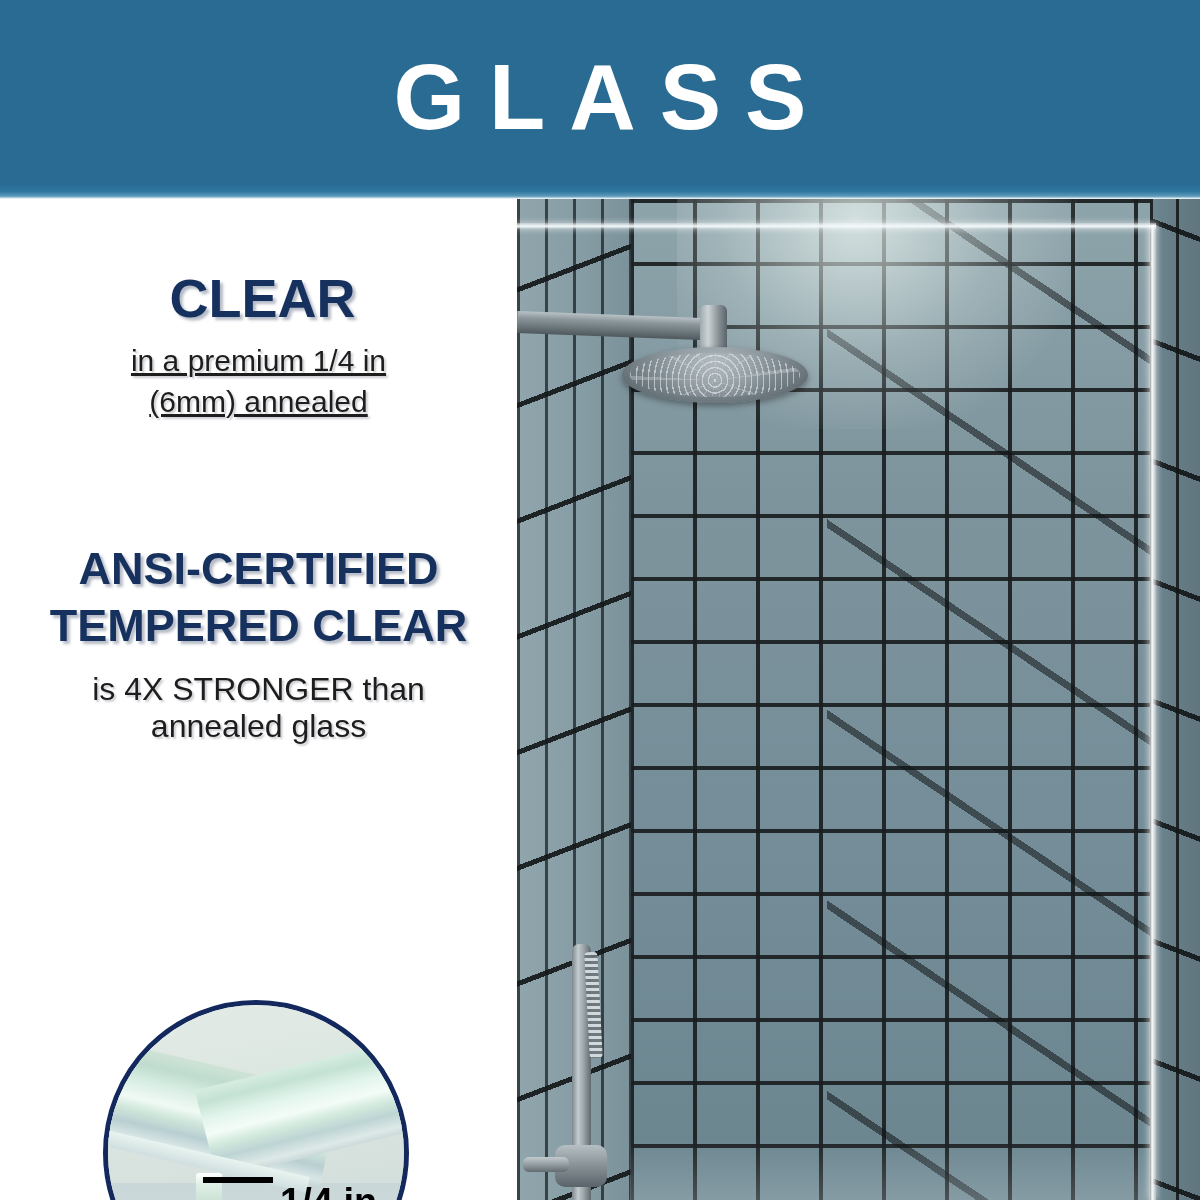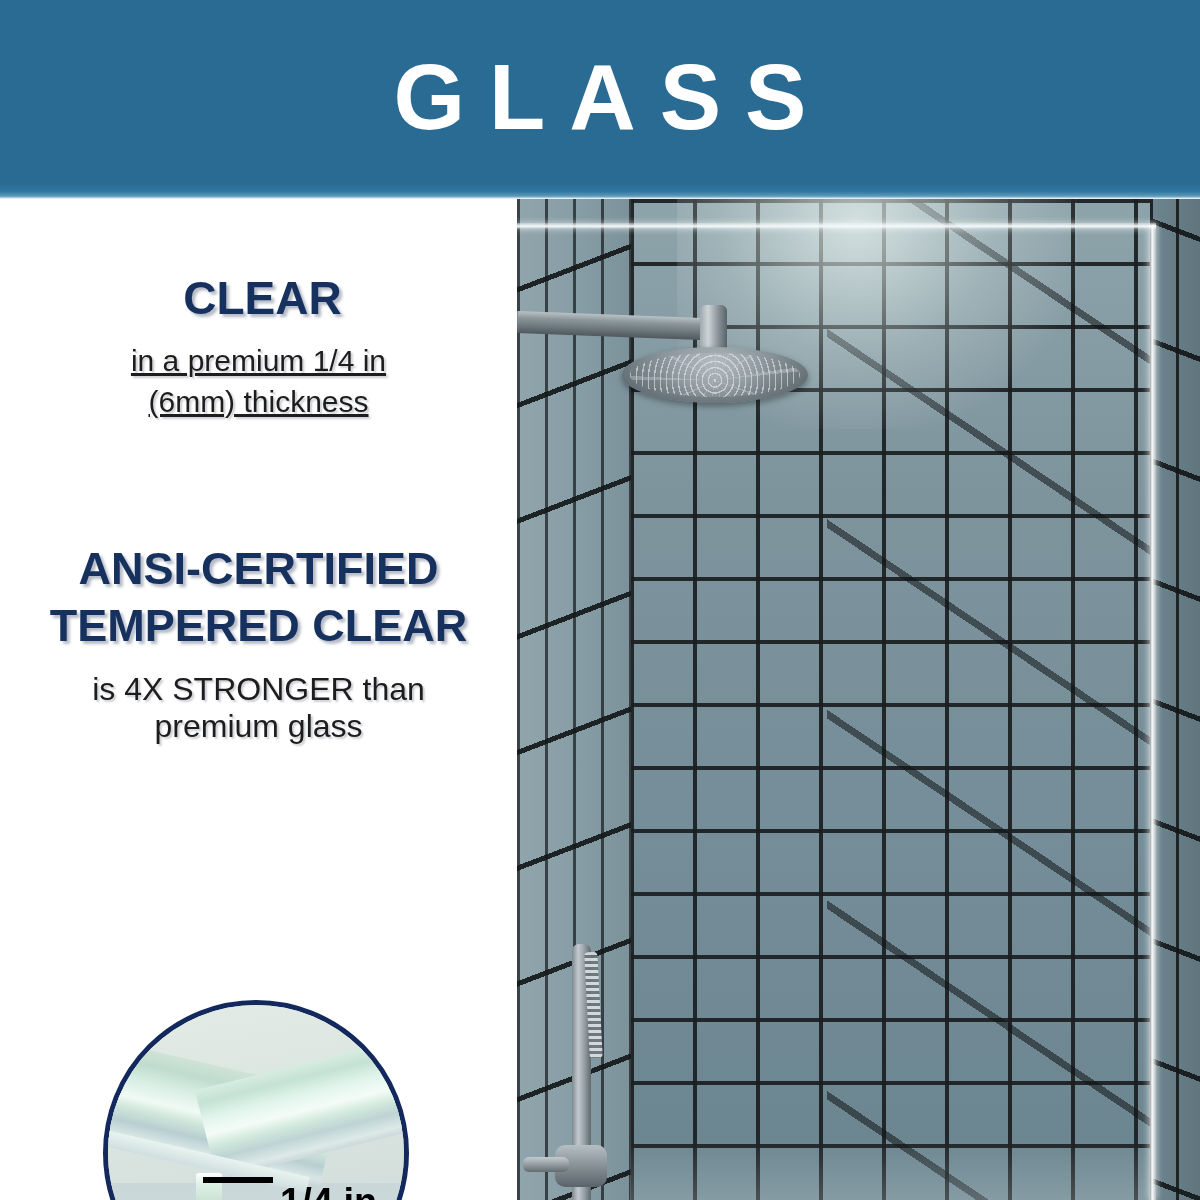--- a/index.html
+++ b/index.html
@@ -67,21 +67,21 @@
     font-family: "Liberation Sans", sans-serif;
   }
   .feature-sub {
     color: #1d1d1d;
     font-weight: normal;
     text-shadow: 2px 2px 2px rgba(140,145,155,0.45);
     font-family: "Liberation Sans", sans-serif;
   }
 
   #feature-clear { top: 70px; }
-  #feature-clear .feature-heading { font-size: 46px; line-height: 56px; padding-left: 8px; }
+  #feature-clear .feature-heading { font-size: 54px; line-height: 56px; padding-left: 8px; }
   #feature-clear .feature-sub { font-size: 30px; line-height: 41px; margin-top: 14px; text-decoration: underline; }
 
   #feature-ansi { top: 340px; }
   #feature-ansi .feature-heading { font-size: 45px; line-height: 57px; text-align: center; }
   #feature-ansi .feature-sub { font-size: 32px; line-height: 37px; margin-top: 17px; }
 
   
   #thickness-circle {
     position: absolute;
     left: 103px;
@@ -378,32 +378,32 @@
     <div id="header-title">GLASS</div>
   </div>
   <div id="header-banner-shade"></div>
 
   <div id="left-column">
 
     <div class="feature-block" id="feature-clear">
       <div class="feature-heading">CLEAR</div>
       <div class="feature-sub">
         <div>in a premium 1/4 in</div>
-        <div>(6mm) thickness</div>
+        <div>(6mm) annealed</div>
       </div>
     </div>
 
     <div class="feature-block" id="feature-ansi">
       <div class="feature-heading">
         <div>ANSI-CERTIFIED</div>
         <div>TEMPERED CLEAR</div>
       </div>
       <div class="feature-sub">
         <div>is 4X STRONGER than</div>
-        <div>premium glass</div>
+        <div>annealed glass</div>
       </div>
     </div>
 
     <div id="thickness-circle">
       <div id="glass-top-face"></div>
       <div id="glass-bottom-shade"></div>
       <div id="glass-wing-left"></div>
       <div id="glass-wing-right"></div>
       <div id="glass-bottom-bevel"></div>
       <div id="glass-corner-nose"></div>

